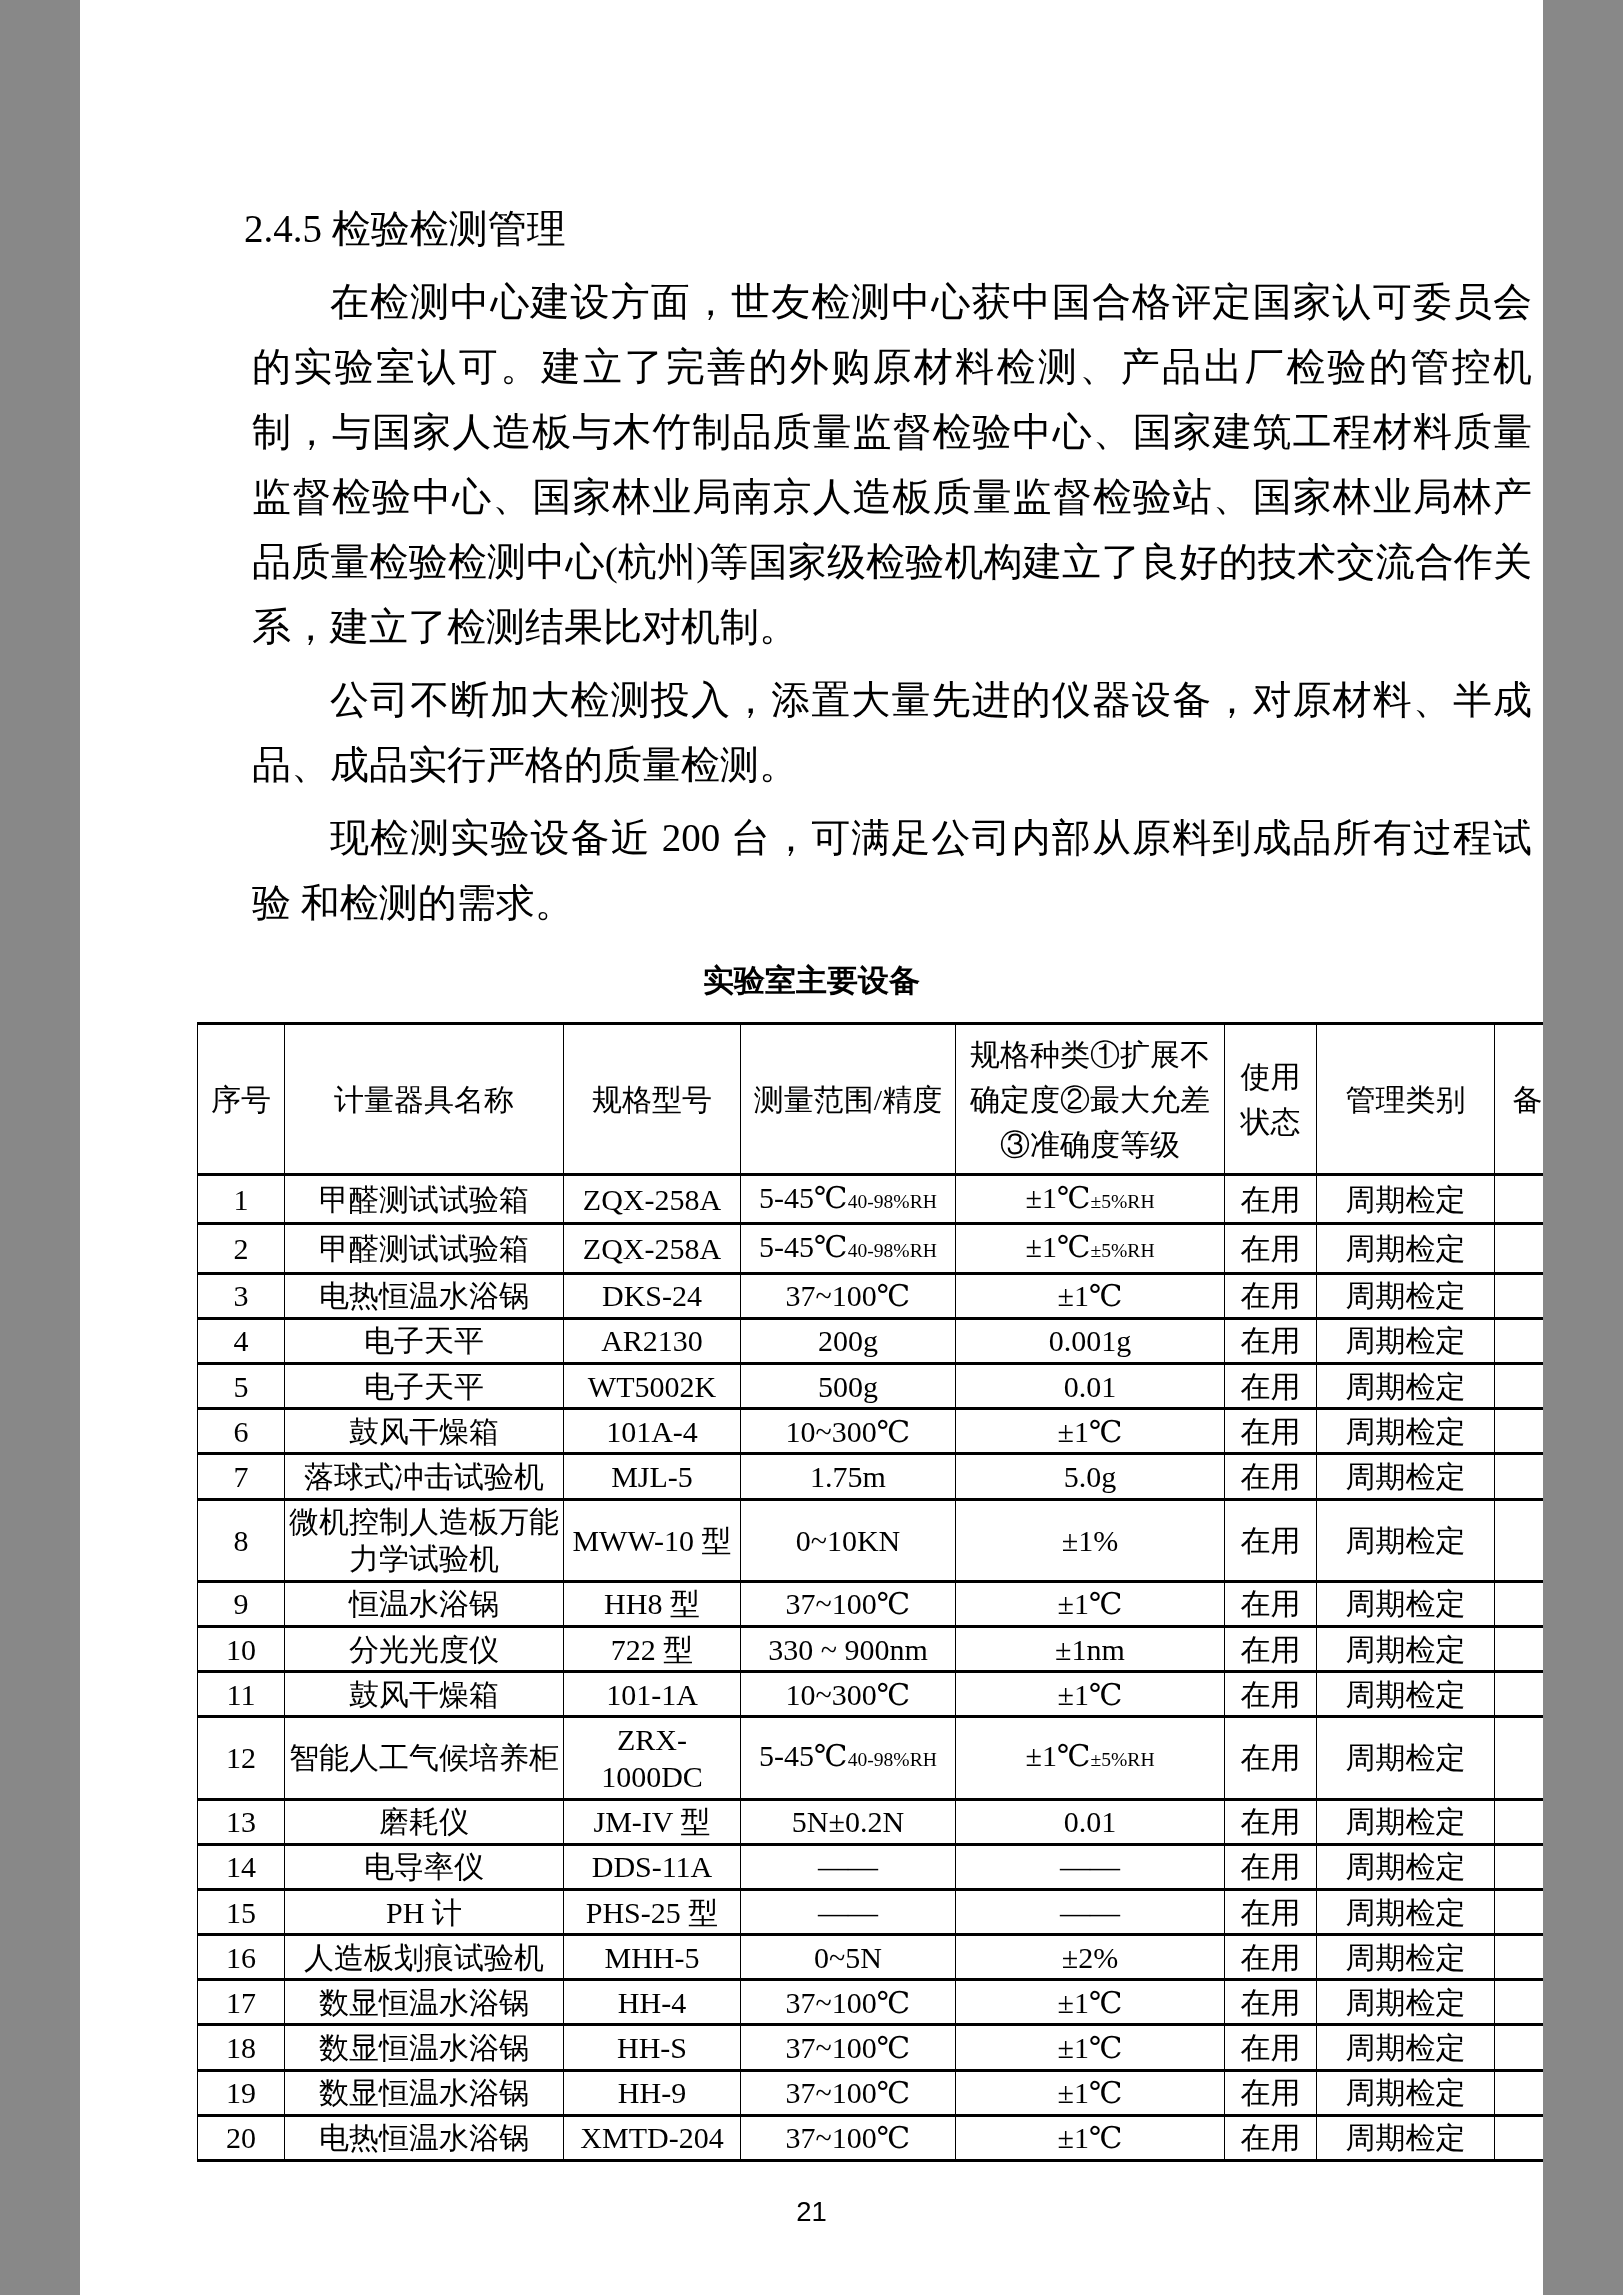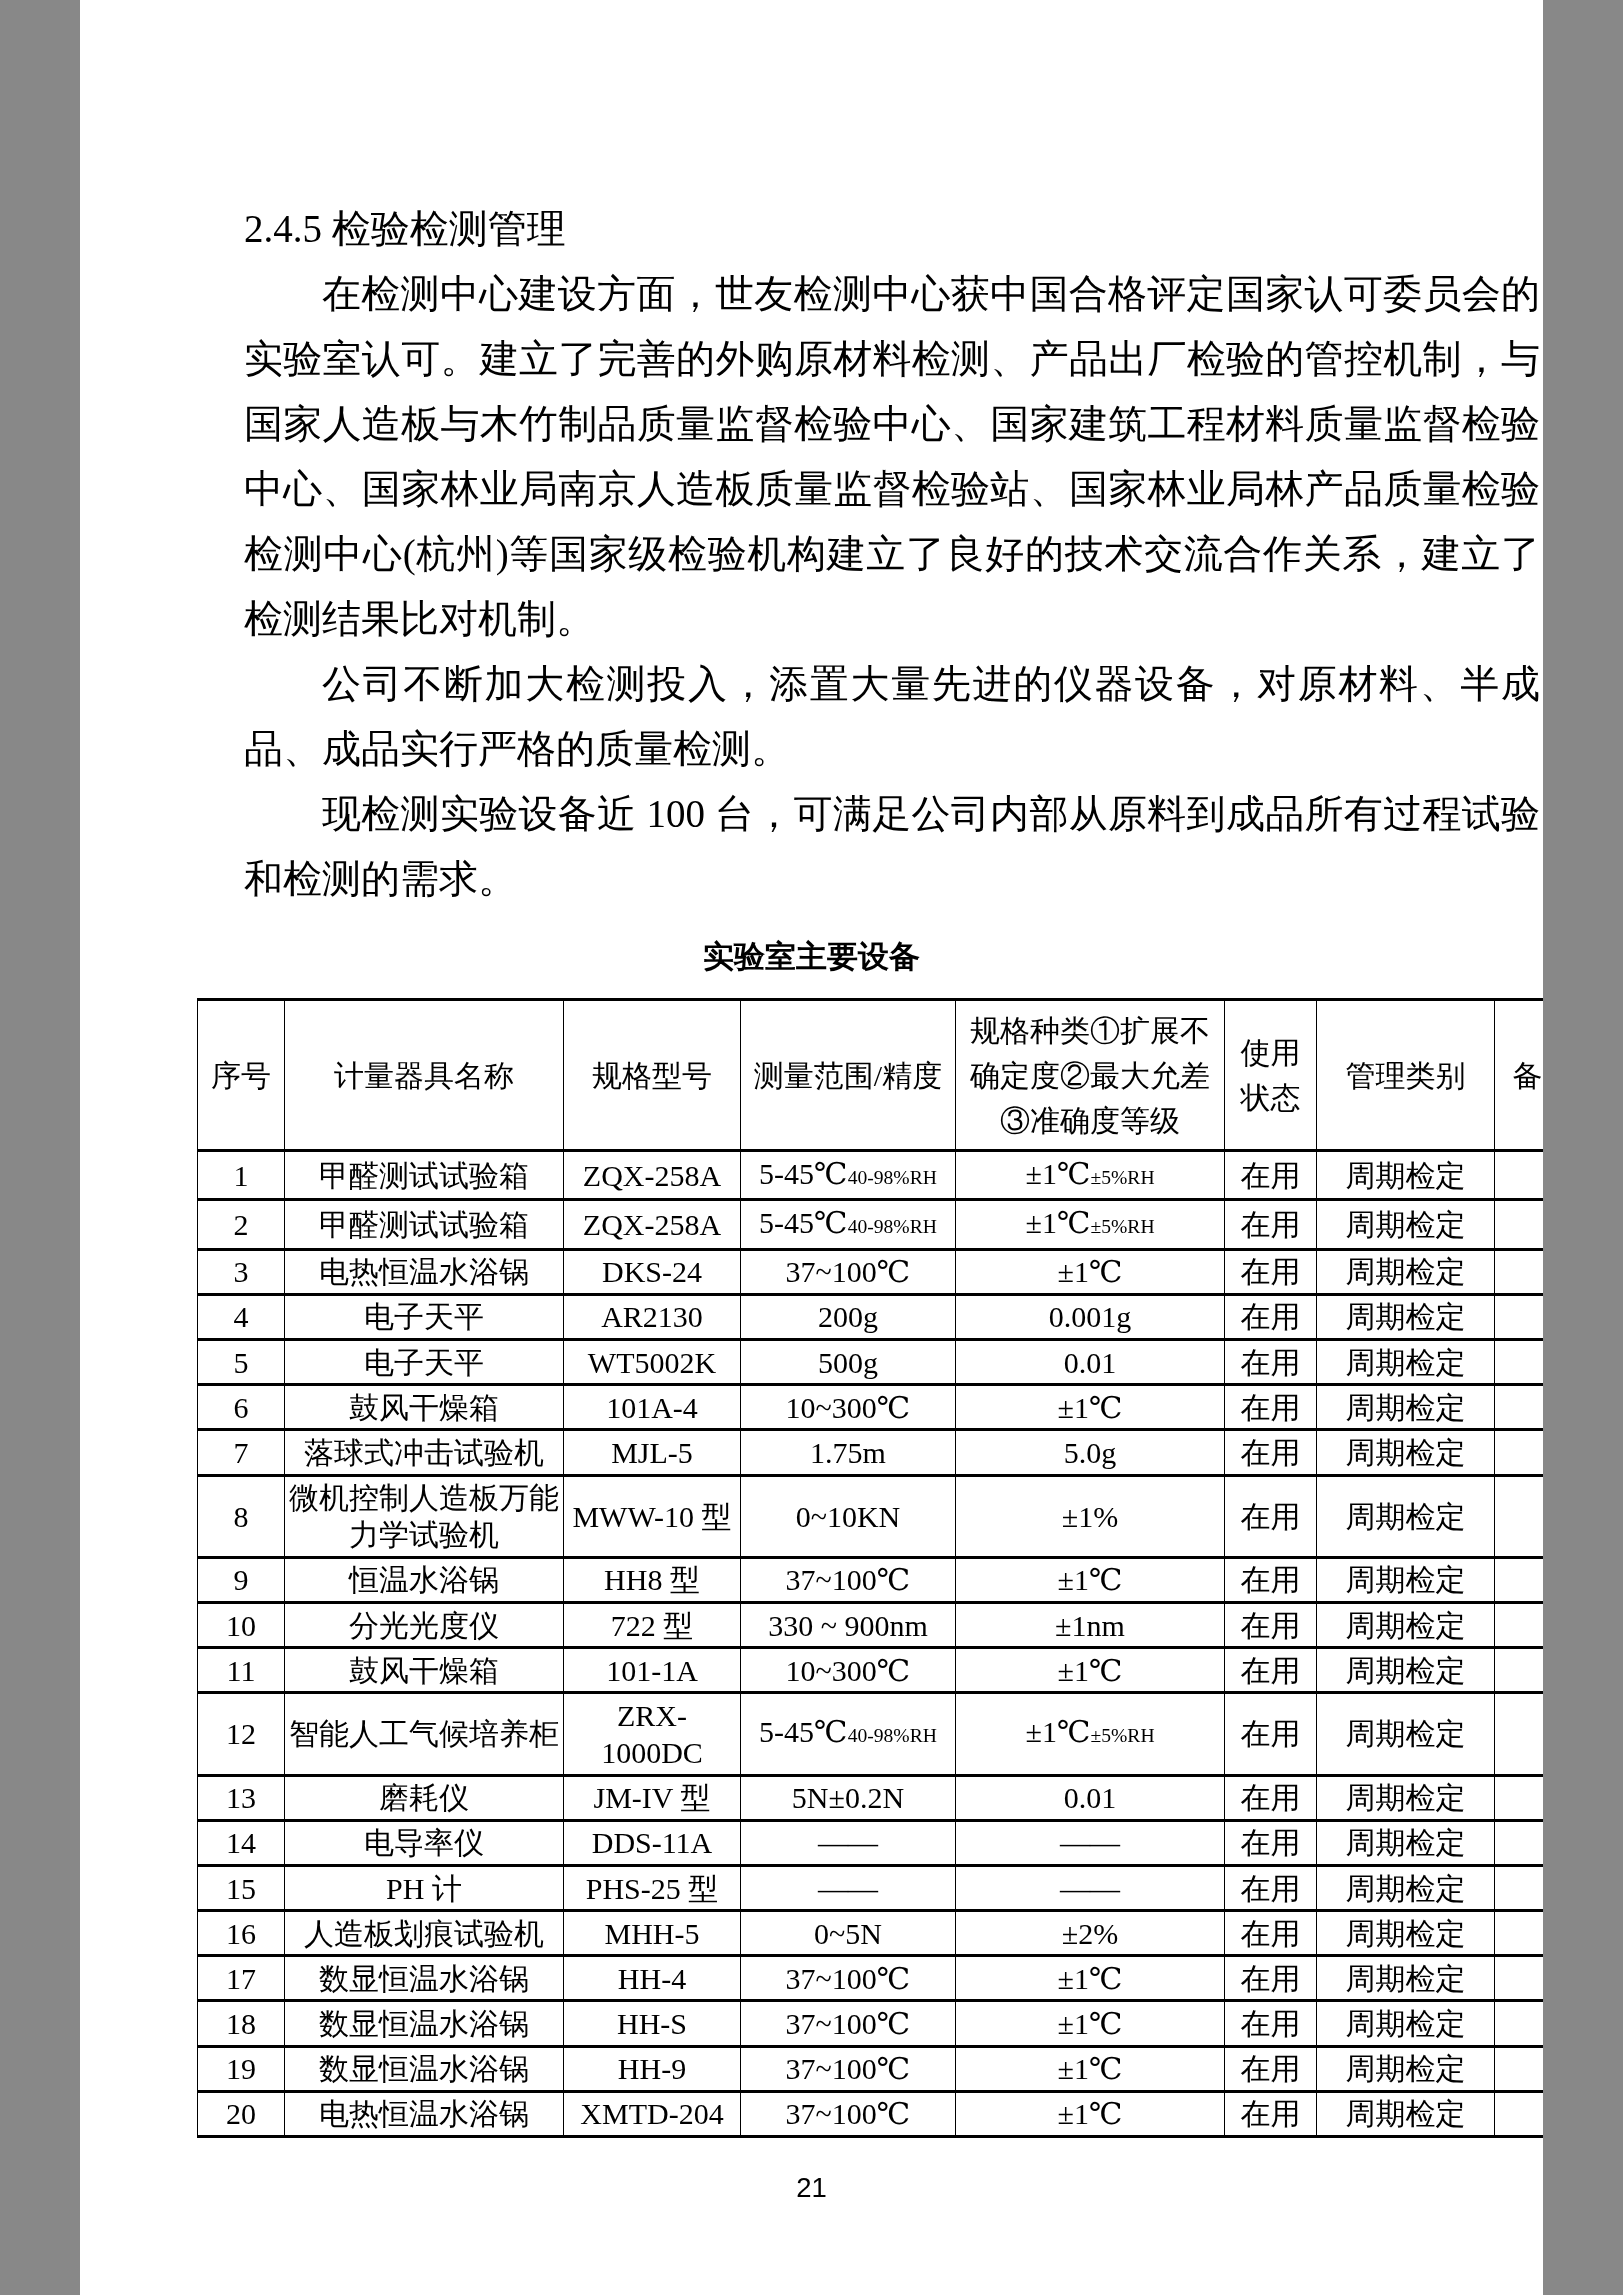--- a/index.html
+++ b/index.html
@@ -21,21 +21,21 @@
   }
   .doc-heading {
     font-size: 39px;
     line-height: 65px;
     font-weight: normal;
     margin: 0;
   }
   .doc-para {
     font-size: 39px;
     line-height: 65px;
-    margin: 0;
+    margin: 8px;
     text-indent: 2em;
     text-align: justify;
     text-justify: inter-ideograph;
   }
   .table-title {
     text-align: center;
     font-size: 31px;
     font-weight: bold;
     line-height: 46px;
     margin-top: 23px;
@@ -85,21 +85,21 @@
   }
 </style>
 </head>
 <body>
 
 <div class="page">
   <div class="textblock">
     <h2 class="doc-heading">2.4.5 检验检测管理</h2>
     <p class="doc-para">在检测中心建设方面，世友检测中心获中国合格评定国家认可委员会的实验室认可。建立了完善的外购原材料检测、产品出厂检验的管控机制，与国家人造板与木竹制品质量监督检验中心、国家建筑工程材料质量监督检验中心、国家林业局南京人造板质量监督检验站、国家林业局林产品质量检验检测中心(杭州)等国家级检验机构建立了良好的技术交流合作关系，建立了检测结果比对机制。</p>
     <p class="doc-para">公司不断加大检测投入，添置大量先进的仪器设备，对原材料、半成品、成品实行严格的质量检测。</p>
-    <p class="doc-para">现检测实验设备近 100 台，可满足公司内部从原料到成品所有过程试验 和检测的需求。</p>
+    <p class="doc-para">现检测实验设备近 200 台，可满足公司内部从原料到成品所有过程试验 和检测的需求。</p>
   </div>
 
   <div class="table-title">实验室主要设备</div>
 
   <table class="equip">
     <colgroup>
       <col class="c0">
         <col class="c1">
         <col class="c2">
         <col class="c3">

